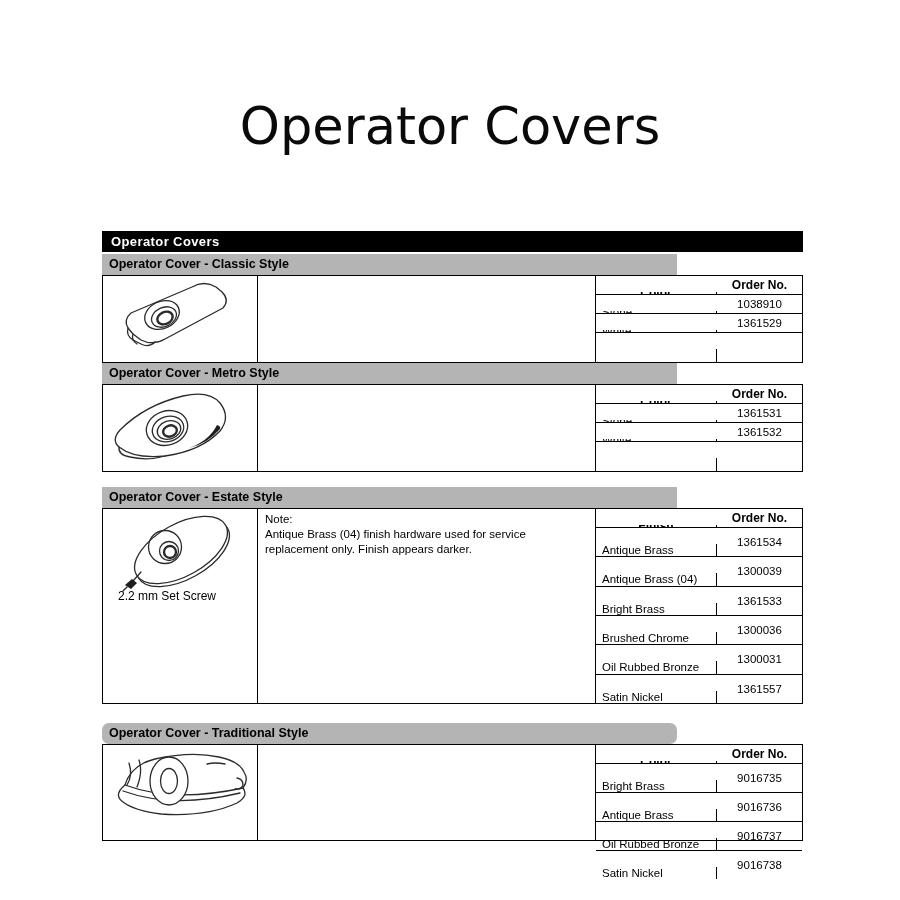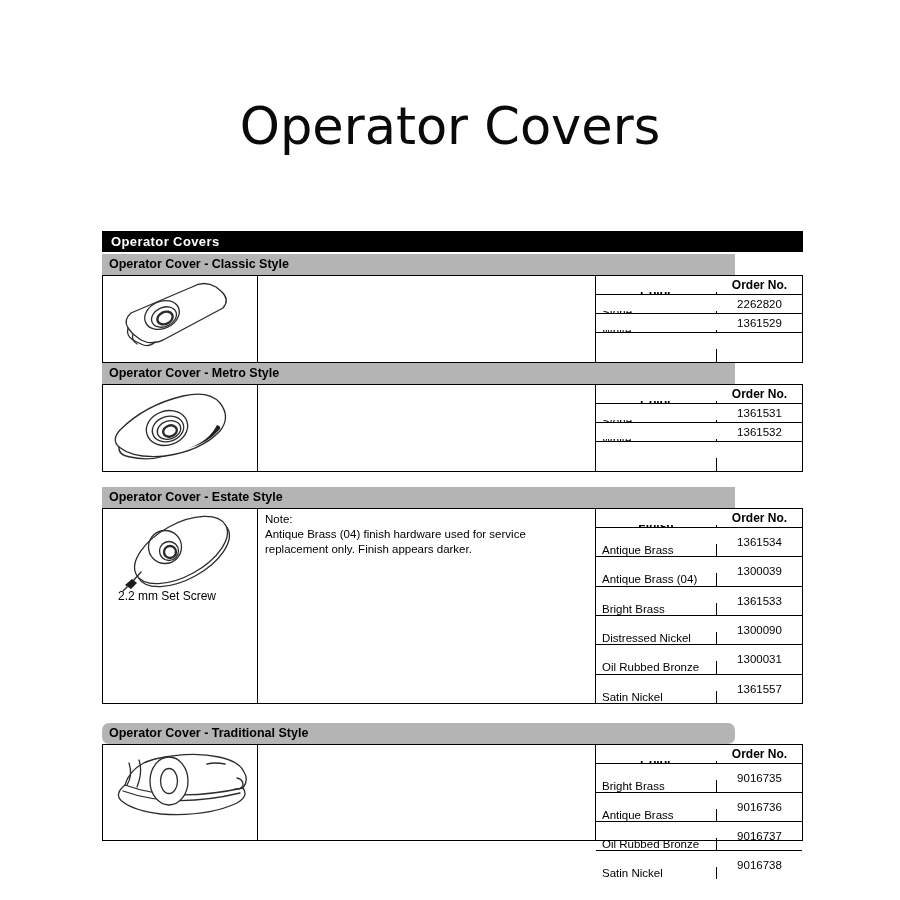--- a/index.html
+++ b/index.html
@@ -6,21 +6,21 @@
   #page{position:relative;width:900px;height:900px;background:#ffffff;overflow:hidden;
         font-family:"Liberation Sans",sans-serif;color:#000;}
   
   .page-title{position:absolute;top:99px;left:0;width:100%;text-align:center;
               font-family:"DejaVu Sans",sans-serif;font-size:51px;line-height:1.1;color:#0a0a0a;}
   
   .main{position:absolute;left:102px;top:231px;width:701px;}
   .banner{position:absolute;left:0;top:0;width:701px;height:21px;background:#000;color:#fff;
           font-weight:bold;font-size:13px;line-height:21px;padding-left:9px;box-sizing:border-box;
           letter-spacing:.4px;}
-  .sec-header{position:absolute;left:0;width:633px;height:21px;background:#b4b4b4;color:#000;
+  .sec-header{position:absolute;left:0;width:575px;height:21px;background:#b4b4b4;color:#000;
           font-weight:bold;font-size:12.5px;line-height:21px;padding-left:7px;box-sizing:border-box;}
   .ptable{position:absolute;left:0;width:701px;border:1px solid #000;box-sizing:border-box;
           display:flex;background:#fff;}
   .cell-img{width:155px;border-right:1px solid #000;position:relative;box-sizing:border-box;flex:none;}
   .cell-mid{flex:1;border-right:1px solid #000;box-sizing:border-box;position:relative;}
   .cell-right{width:206px;flex:none;display:flex;flex-direction:column;}
   .trow{display:flex;height:19px;border-bottom:1px solid #000;box-sizing:border-box;flex:none;}
   .trow.grow{height:auto;flex:1;}
   .trow.filler{height:auto;flex:1;border-bottom:none;}
   .trow.nobb{border-bottom:none;}
@@ -62,21 +62,21 @@
         </svg>
       </div>
       <div class="cell-mid"></div>
       <div class="cell-right">
         <div class="trow th">
           <div class="tc-name">Color</div>
           <div class="tc-order">Order No.</div>
         </div>
         <div class="trow">
           <div class="tc-name">Stone</div>
-          <div class="tc-order">2262820</div>
+          <div class="tc-order">1038910</div>
         </div>
         <div class="trow">
           <div class="tc-name">White</div>
           <div class="tc-order">1361529</div>
         </div>
         <div class="trow filler">
           <div class="tc-name"></div>
           <div class="tc-order"></div>
         </div>
       </div>
@@ -148,22 +148,22 @@
         </div>
         <div class="trow grow">
           <div class="tc-name">Antique Brass (04)</div>
           <div class="tc-order">1300039</div>
         </div>
         <div class="trow grow">
           <div class="tc-name">Bright Brass</div>
           <div class="tc-order">1361533</div>
         </div>
         <div class="trow grow">
-          <div class="tc-name">Distressed Nickel</div>
-          <div class="tc-order">1300090</div>
+          <div class="tc-name">Brushed Chrome</div>
+          <div class="tc-order">1300036</div>
         </div>
         <div class="trow grow">
           <div class="tc-name">Oil Rubbed Bronze</div>
           <div class="tc-order">1300031</div>
         </div>
         <div class="trow grow nobb">
           <div class="tc-name">Satin Nickel</div>
           <div class="tc-order">1361557</div>
         </div>
       </div>

